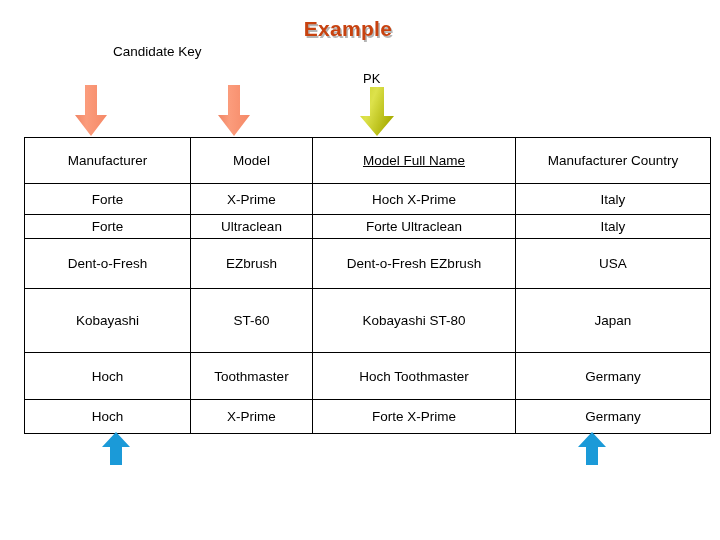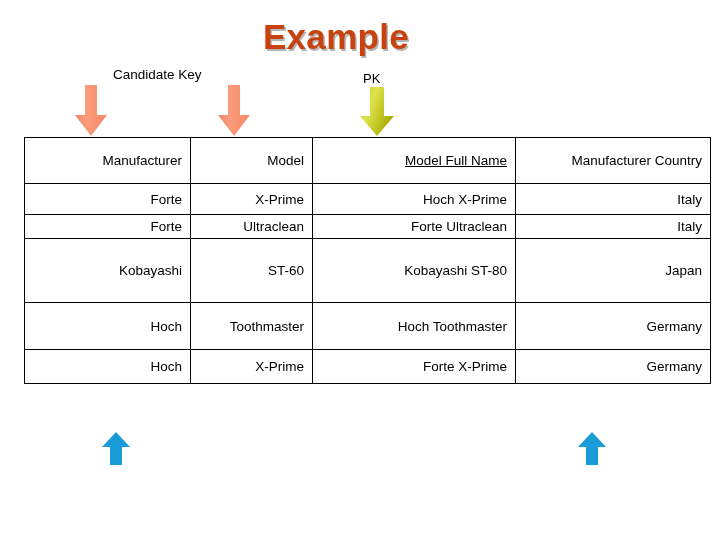--- a/index.html
+++ b/index.html
@@ -11,40 +11,40 @@
     height: 540px;
     background: #ffffff;
     font-family: "Liberation Sans", sans-serif;
     overflow: hidden;
     position: relative;
   }
 
   
   .slide-title {
     position: absolute;
-    left: 0;
+    left: 12px;
     top: 17px;
     width: 672px;
     text-align: center;
-    font-size: 35px;
+    font-size: 21px;
     font-weight: bold;
     color: #C8420F;
     letter-spacing: 0.3px;
     text-shadow: 1.5px 1.5px 0px rgba(120,120,120,0.55);
     white-space: nowrap;
   }
 
   
   .ann-label {
     position: absolute;
     font-size: 13.5px;
     color: #000000;
     white-space: nowrap;
   }
-  #candidate-key-label { left: 113px; top: 67px; }
+  #candidate-key-label { left: 113px; top: 44px; }
   #pk-label { left: 363px; top: 71px; font-size: 13px; }
 
   
   .arrow {
     position: absolute;
   }
   .arrow svg { display: block; }
 
   
   .data-table {
@@ -55,21 +55,21 @@
     border-collapse: collapse;
     table-layout: fixed;
     background: #ffffff;
   }
   .data-table td,
   .data-table th {
     border: 1.4px solid #000000;
     padding: 0 8px;
     font-size: 13.5px;
     color: #000000;
-    text-align: right;
+    text-align: center;
     vertical-align: middle;
     font-weight: normal;
     overflow: hidden;
     white-space: nowrap;
   }
   .data-table thead th { height: 45px; }
   .data-table th.pk-col span { text-decoration: underline; }
 
   .col-a { width: 166px; }
   .col-b { width: 122px; }
@@ -172,20 +172,26 @@
       <td>X-Prime</td>
       <td>Hoch X-Prime</td>
       <td>Italy</td>
     </tr>
     <tr class="r-h2">
       <td>Forte</td>
       <td>Ultraclean</td>
       <td>Forte Ultraclean</td>
       <td>Italy</td>
     </tr>
+    <tr class="r-h3">
+      <td>Dent-o-Fresh</td>
+      <td>EZbrush</td>
+      <td>Dent-o-Fresh EZbrush</td>
+      <td>USA</td>
+    </tr>
     <tr class="r-h4">
       <td>Kobayashi</td>
       <td>ST-60</td>
       <td>Kobayashi ST-80</td>
       <td>Japan</td>
     </tr>
     <tr class="r-h5">
       <td>Hoch</td>
       <td>Toothmaster</td>
       <td>Hoch Toothmaster</td>

